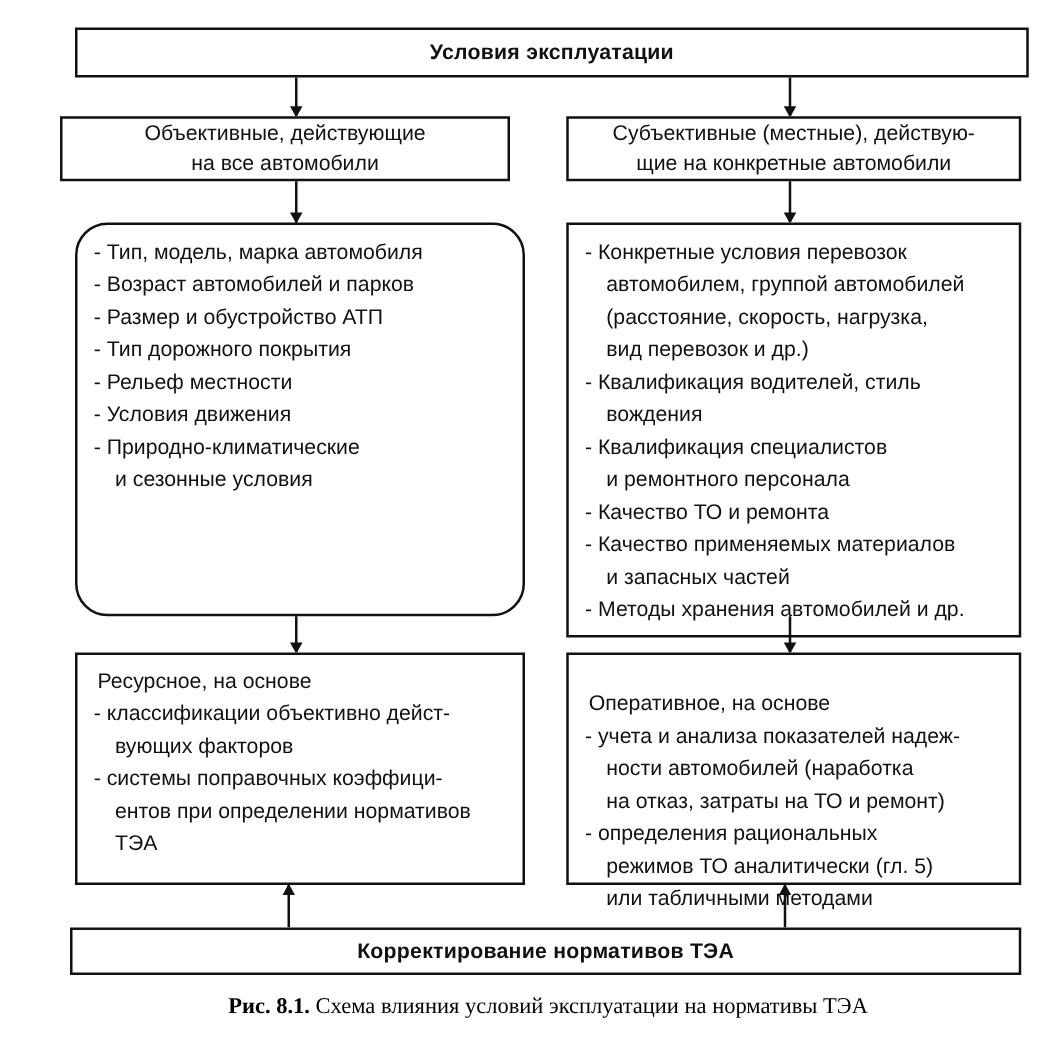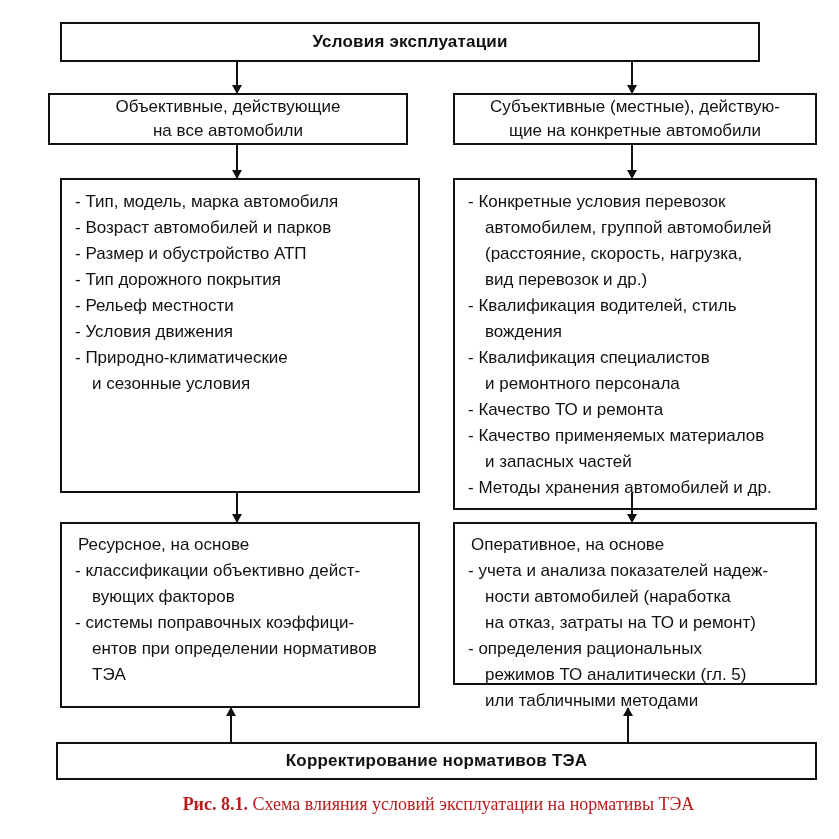--- a/index.html
+++ b/index.html
@@ -51,50 +51,50 @@
   .arrow.up::after   { top: -1px;    border-bottom: 9px solid #111111; }
 
   .caption {
     position: absolute;
     left: 60px;
     top: 794px;
     width: 757px;
     text-align: center;
     font-family: "Liberation Serif", serif;
     font-size: 18px;
-    color: #b91c1c;
+    color: #000000;
   }
   .caption .cap-label { font-weight: bold; }
 </style>
 </head>
 <body>
 
 <div class="canvas">
 
-  <div class="box center-box" style="left:60px; top:22px; width:700px; height:40px;">
+  <div class="box center-box" style="left:60px; top:22px; width:763px; height:40px;">
     <span class="bold-title">Условия эксплуатации</span>
   </div>
 
   <div class="arrow down" style="left:236px; top:62px; height:31px;"></div>
   <div class="arrow down" style="left:631px; top:62px; height:31px;"></div>
 
   <div class="box center-box" style="left:48px; top:93px; width:360px; height:52px;">
     <span class="hdr-line">Объективные, действующие</span>
     <span class="hdr-line">на все автомобили</span>
   </div>
 
   <div class="box center-box" style="left:453px; top:93px; width:364px; height:52px;">
     <span class="hdr-line">Субъективные (местные), действую-</span>
     <span class="hdr-line">щие на конкретные автомобили</span>
   </div>
 
   <div class="arrow down" style="left:236px; top:145px; height:33px;"></div>
   <div class="arrow down" style="left:631px; top:145px; height:33px;"></div>
 
-  <div class="box list-box" style="left:60px; top:178px; width:360px; height:315px;">
+  <div class="box list-box" style="left:60px; top:178px; width:360px; height:315px;border-radius:26px;">
     <div class="line">- Тип, модель, марка автомобиля</div>
     <div class="line">- Возраст автомобилей и парков</div>
     <div class="line">- Размер и обустройство АТП</div>
     <div class="line">- Тип дорожного покрытия</div>
     <div class="line">- Рельеф местности</div>
     <div class="line">- Условия движения</div>
     <div class="line">- Природно-климатические</div>
     <div class="line cont">и сезонные условия</div>
   </div>
 
@@ -118,21 +118,21 @@
 
   <div class="box list-box" style="left:60px; top:522px; width:360px; height:186px; padding-top:8px;">
     <div class="line head">Ресурсное, на основе</div>
     <div class="line">- классификации объективно дейст-</div>
     <div class="line cont">вующих факторов</div>
     <div class="line">- системы поправочных коэффици-</div>
     <div class="line cont">ентов при определении нормативов</div>
     <div class="line cont">ТЭА</div>
   </div>
 
-  <div class="box list-box" style="left:453px; top:522px; width:364px; height:163px; padding-top:8px;">
+  <div class="box list-box" style="left:453px; top:522px; width:364px; height:186px; padding-top:26px;">
     <div class="line head">Оперативное, на основе</div>
     <div class="line">- учета и анализа показателей надеж-</div>
     <div class="line cont">ности автомобилей (наработка</div>
     <div class="line cont">на отказ, затраты на ТО и ремонт)</div>
     <div class="line">- определения рациональных</div>
     <div class="line cont">режимов ТО аналитически (гл. 5)</div>
     <div class="line cont">или табличными методами</div>
   </div>
 
   <div class="arrow up" style="left:230px; top:708px; height:34px;"></div>

